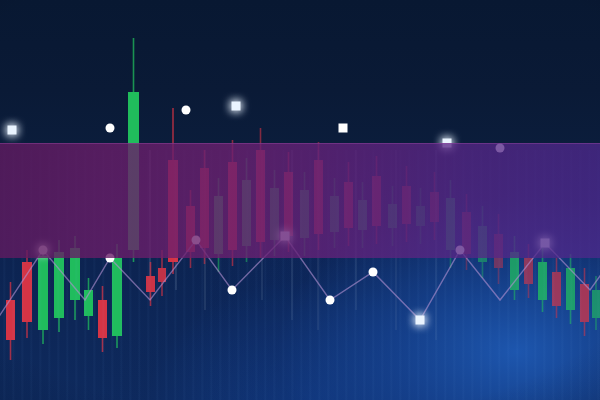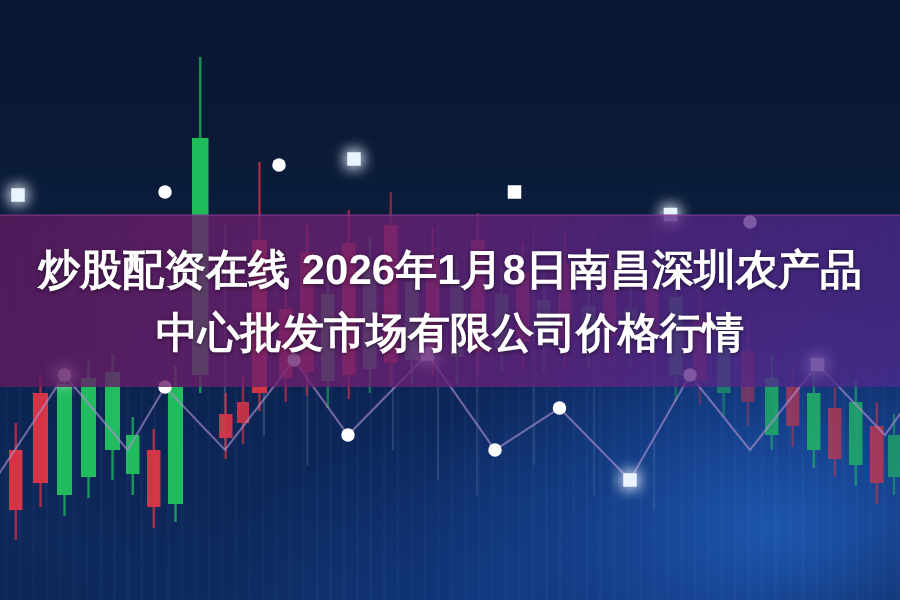--- a/index.html
+++ b/index.html
@@ -321,18 +321,14 @@
         <rect x="442.5" y="138.5" width="9" height="9" fill="#eaf4ff" filter="url(#nodeGlow)"></rect>
         <circle cx="500" cy="148" r="4.5" fill="#ffffff"></circle>
       </g>
   </svg>
 
   <div class="vignette"></div>
 
   <div class="band"></div>
   <div class="band-top-edge"></div>
 
-  <div class="title-wrap">
-    <div class="title-line">炒股配资在线 2026年1月8日南昌深圳农产品</div>
-    <div class="title-line">中心批发市场有限公司价格行情</div>
-  </div>
 
 </div>
 
 </body></html>

